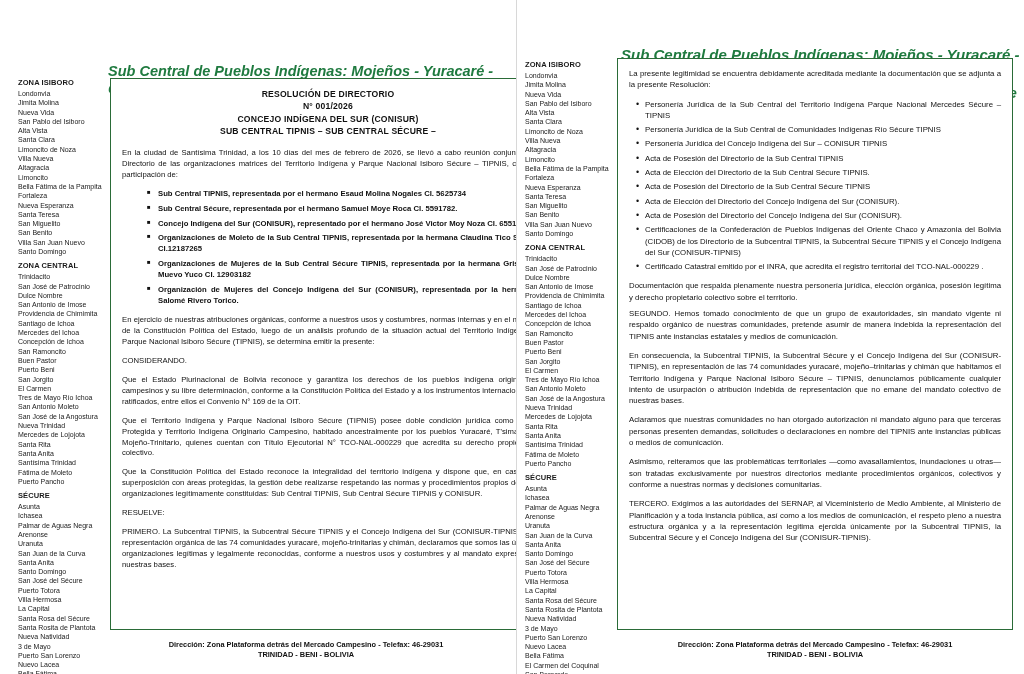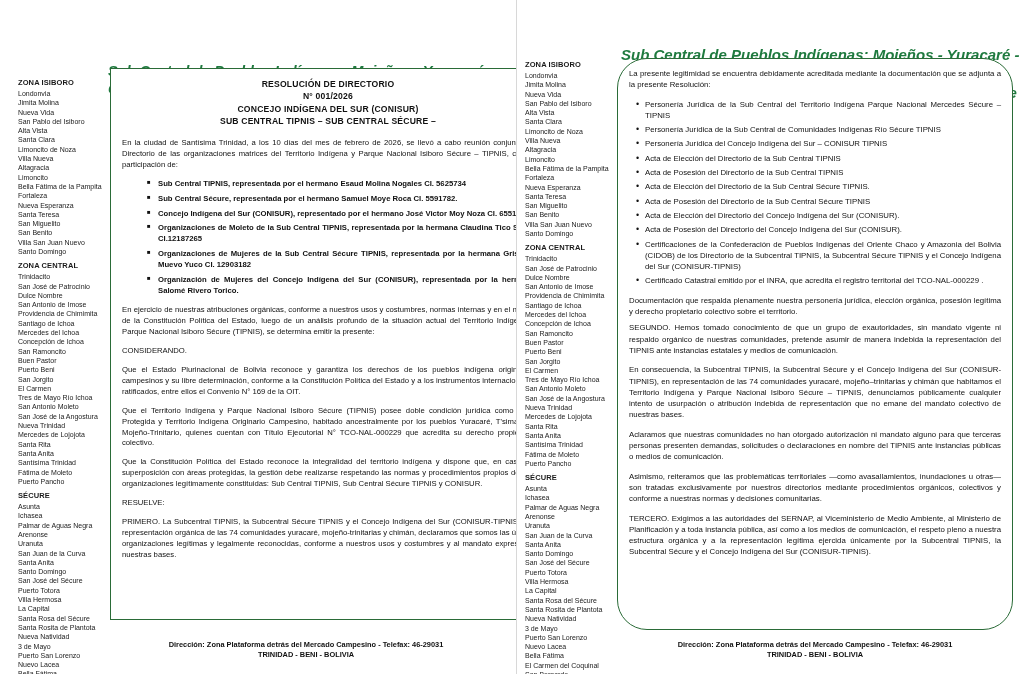--- a/index.html
+++ b/index.html
@@ -67,22 +67,22 @@
   }
   .zone-title:first-child { margin-top: 0; }
   .zone-item { white-space: nowrap; overflow: hidden; }
 
   
   .box {
     position: absolute;
     border: 1.4px solid #2a6b37;
     background: #fff;
   }
-  .sheet.left .box  { left: 110px; top: 68px; width: 436px; height: 552px; }
-  .sheet.right .box { left: 100px; top: 58px; width: 396px; height: 572px; border-radius: 30px; }
+  .sheet.left .box  { left: 110px; top: 78px; width: 436px; height: 552px; }
+  .sheet.right .box { left: 100px; top: 58px; width: 396px; height: 572px; }
 
   .box-inner {
     padding: 9px 11px 6px 11px;
     font-size: 7.7px;
     line-height: 1.42;
     color: #111;
     text-align: justify;
   }
   .sheet.right .box-inner { font-size: 7.8px; line-height: 1.45; }
 
@@ -345,21 +345,20 @@
     </div>
 
     <div class="box">
       <div class="box-inner">
         <p class="para">La presente legitimidad se encuentra debidamente acreditada mediante la documentación que se adjunta a la presente Resolución:</p>
 
         <ul class="dots">
           <li>Personería Jurídica de la Sub Central del Territorio Indígena Parque Nacional Mercedes Sécure – TIPNIS</li>
           <li>Personería Jurídica de la Sub Central de Comunidades Indígenas Río Sécure TIPNIS</li>
           <li>Personería Jurídica del Concejo Indígena del Sur – CONISUR TIPNIS</li>
-          <li>Acta de Elección del Directorio de la Sub Central TIPNIS</li>
           <li>Acta de Posesión del Directorio de la Sub Central TIPNIS</li>
           <li>Acta de Elección del Directorio de la Sub Central Sécure TIPNIS.</li>
           <li>Acta de Posesión del Directorio de la Sub Central Sécure TIPNIS</li>
           <li>Acta de Elección del Directorio del Concejo Indígena del Sur (CONISUR).</li>
           <li>Acta de Posesión del Directorio del Concejo Indígena del Sur (CONISUR).</li>
           <li>Certificaciones de la Confederación de Pueblos Indígenas del Oriente Chaco y Amazonia del Bolivia (CIDOB) de los Directorio de la Subcentral TIPNIS, la Subcentral Sécure TIPNIS y el Concejo Indígena del Sur (CONISUR-TIPNIS)</li>
           <li>Certificado Catastral emitido por el INRA, que acredita el registro territorial del TCO-NAL-000229 .</li>
         </ul>
 
         <p class="para tight">Documentación que respalda plenamente nuestra personería jurídica, elección orgánica, posesión legítima y derecho propietario colectivo sobre el territorio.</p>

